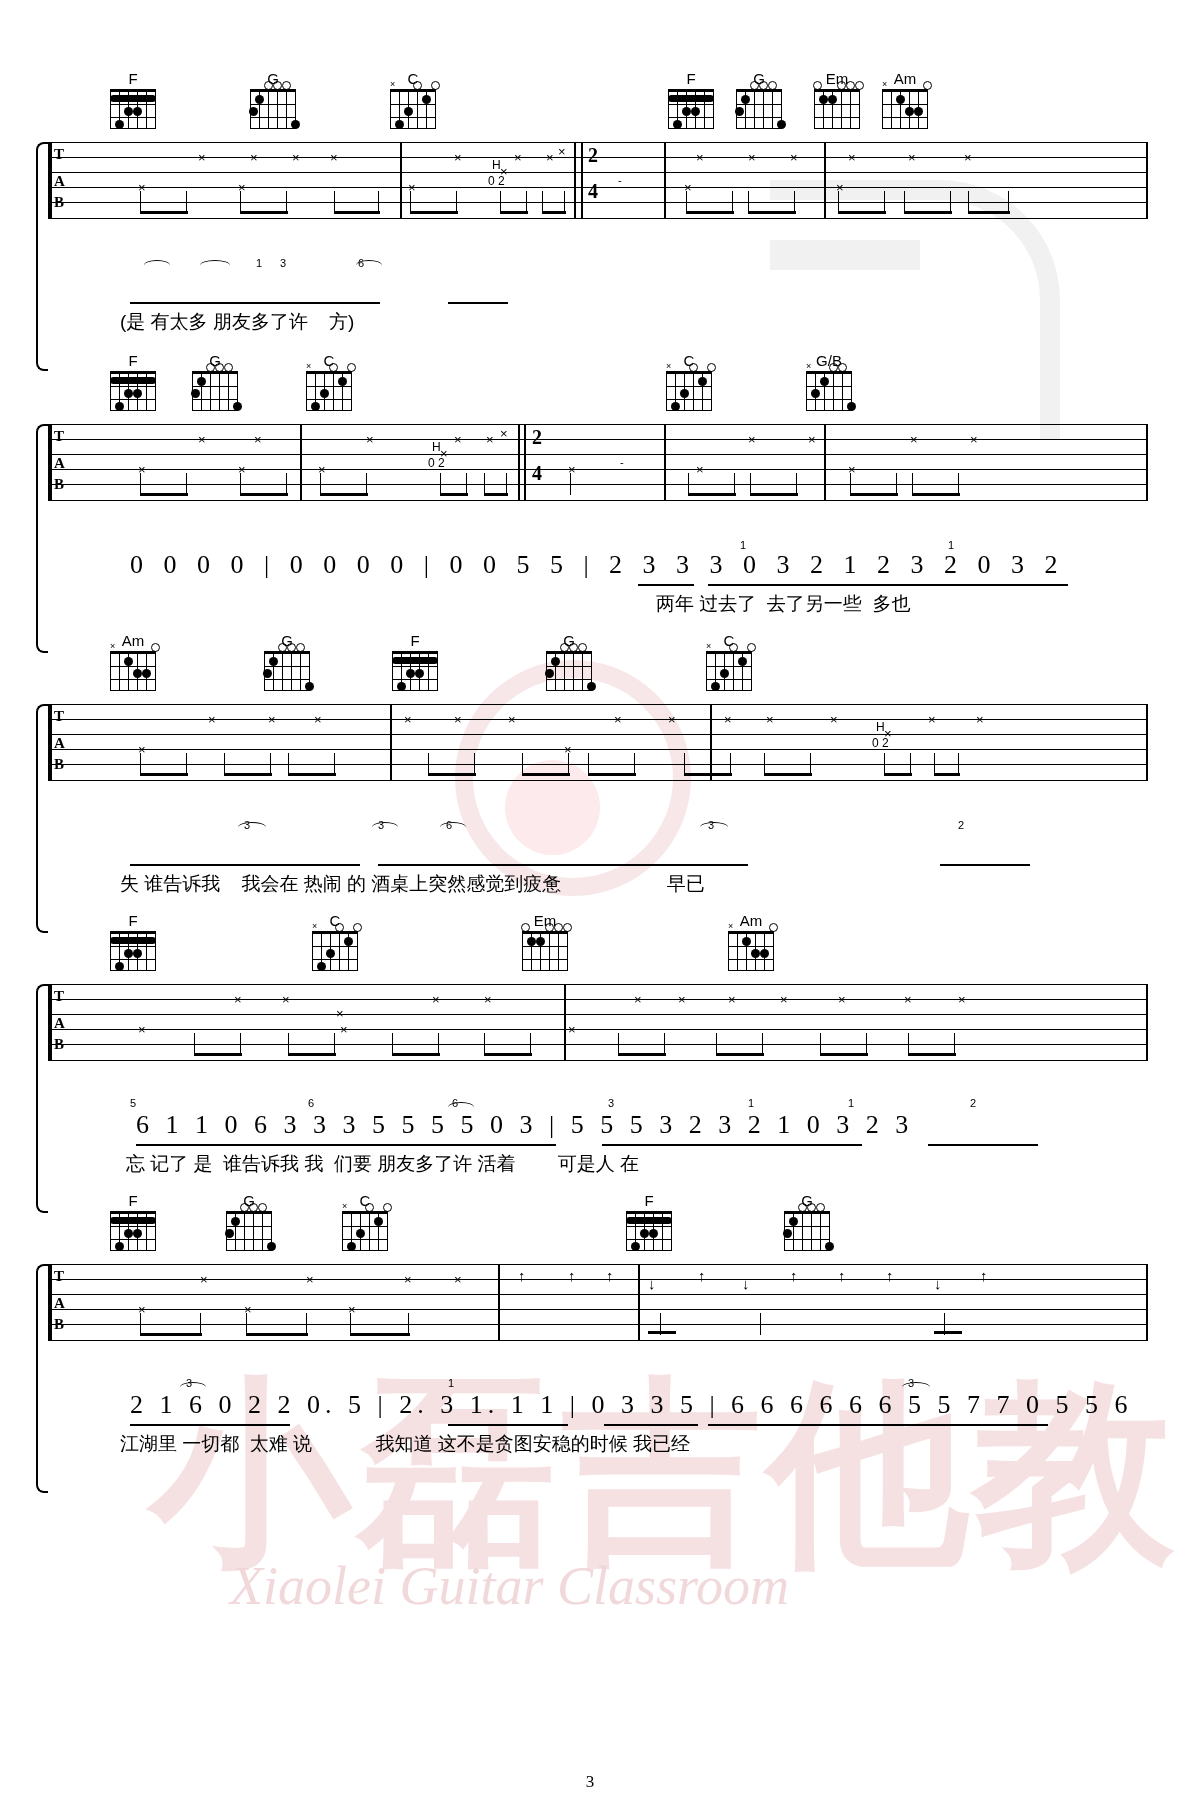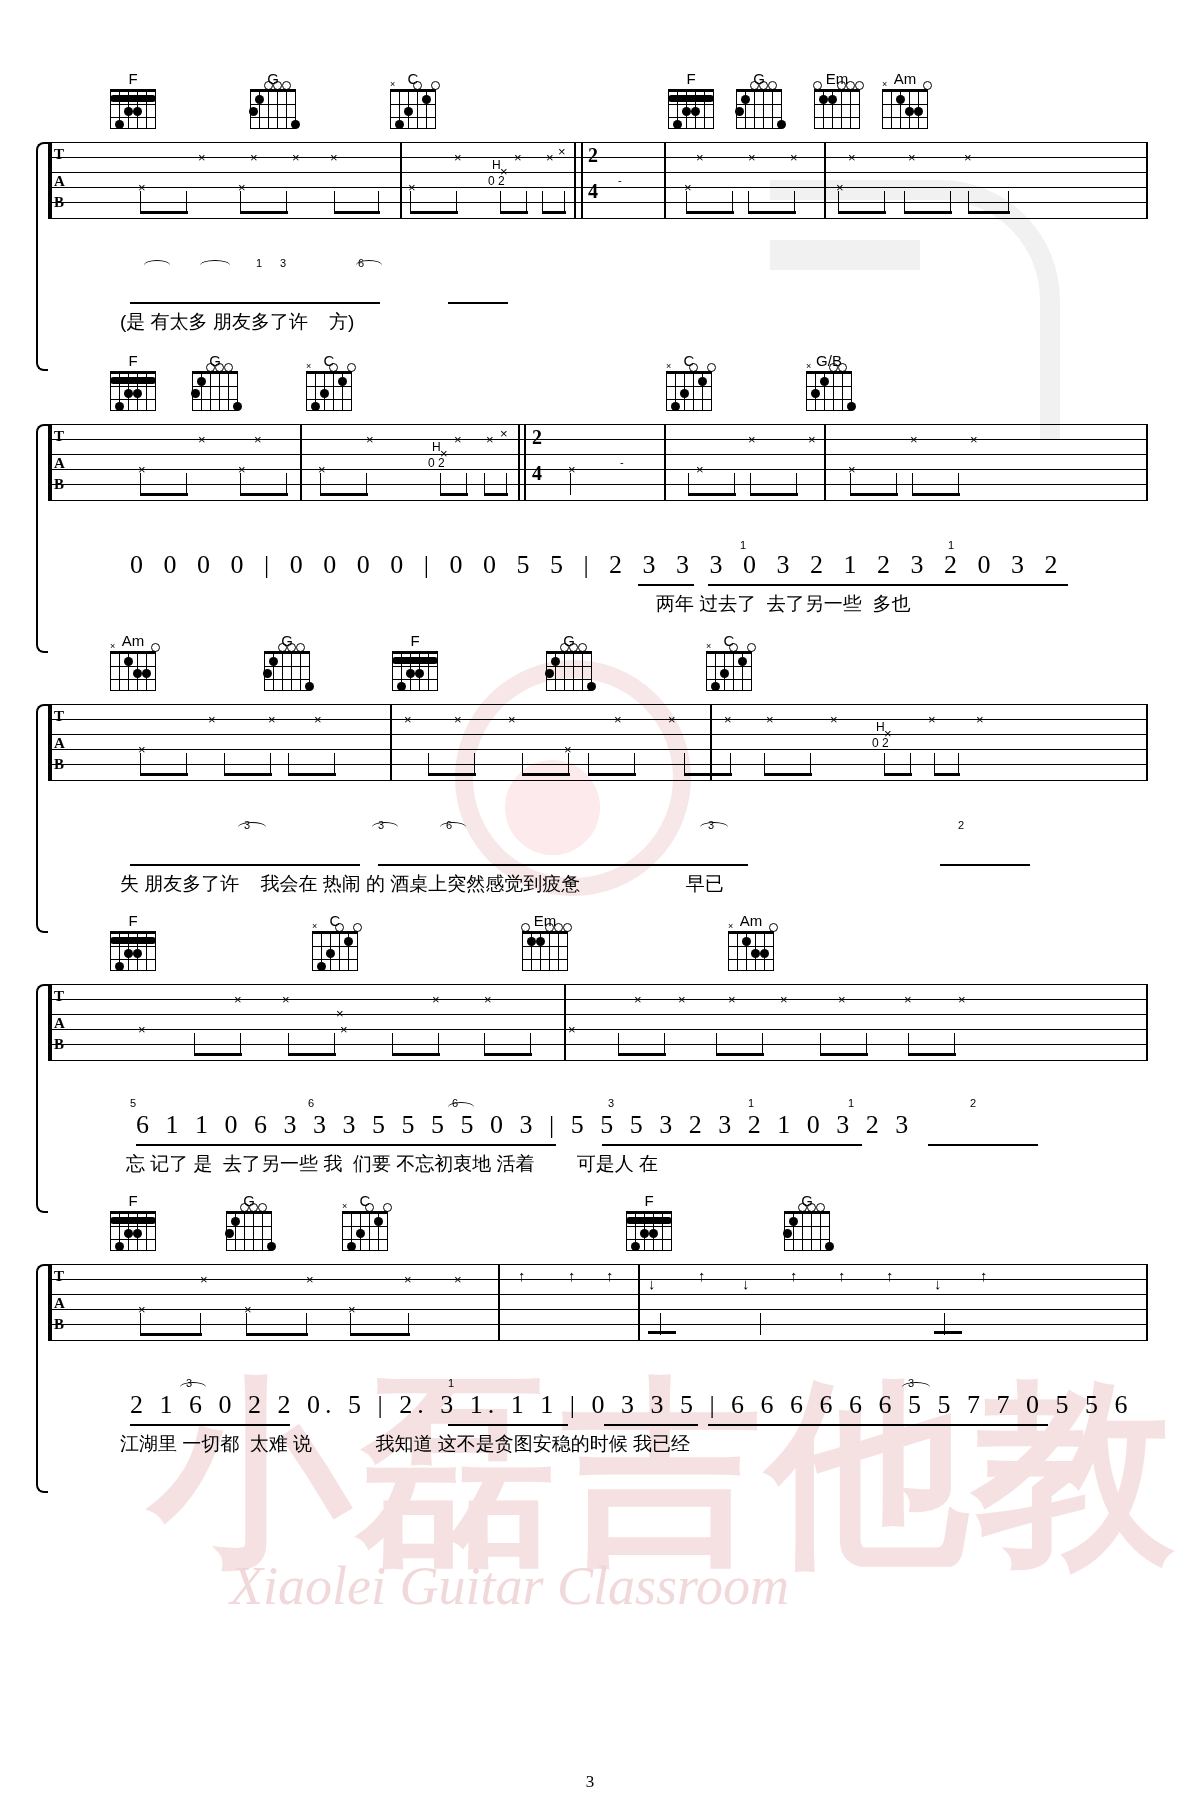--- a/index.html
+++ b/index.html
@@ -638,21 +638,21 @@
       <div class="finger" style="left:660px;top:-12px;">3</div>
       <div class="finger" style="left:910px;top:-12px;">2</div>
       <div class="tie" style="left:190px;top:-10px;width:28px"></div>
       <div class="tie" style="left:324px;top:-10px;width:26px"></div>
       <div class="tie" style="left:392px;top:-10px;width:26px"></div>
       <div class="tie" style="left:652px;top:-10px;width:28px"></div>
       <div class="ul1" style="left:82px;top:32px;width:230px"></div>
       <div class="ul1" style="left:330px;top:32px;width:100px"></div>
       <div class="ul1" style="left:400px;top:32px;width:300px"></div>
       <div class="ul1" style="left:892px;top:32px;width:90px"></div>
-      <div class="lyric" style="left:72px;top:42px;">失 朋友多了许    我会在 热闹 的 酒桌上突然感觉到疲惫                    早已</div>
+      <div class="lyric" style="left:72px;top:42px;">失 谁告诉我    我会在 热闹 的 酒桌上突然感觉到疲惫                    早已</div>
     </div>
   </div>
 
   <div class="system" style="top:912px;">
     <div class="chord" style="left:104px;top:0;">
       <div class="cname">F</div>
       <div class="grid">
         <div class="v" style="left:8px"></div>
           <div class="v" style="left:17px"></div>
           <div class="v" style="left:26px"></div>
@@ -779,21 +779,21 @@
       <div class="finger" style="left:260px;top:-14px;">6</div>
       <div class="finger" style="left:404px;top:-14px;">6</div>
       <div class="finger" style="left:560px;top:-14px;">3</div>
       <div class="finger" style="left:700px;top:-14px;">1</div>
       <div class="finger" style="left:800px;top:-14px;">1</div>
       <div class="finger" style="left:922px;top:-14px;">2</div>
       <div class="tie" style="left:400px;top:-10px;width:26px"></div>
       <div class="ul1" style="left:88px;top:32px;width:420px"></div>
       <div class="ul1" style="left:554px;top:32px;width:260px"></div>
       <div class="ul1" style="left:880px;top:32px;width:110px"></div>
-      <div class="lyric" style="left:78px;top:42px;">忘 记了 是  去了另一些 我  们要 不忘初衷地 活着        可是人 在</div>
+      <div class="lyric" style="left:78px;top:42px;">忘 记了 是  谁告诉我 我  们要 朋友多了许 活着        可是人 在</div>
     </div>
   </div>
 
   <div class="system" style="top:1192px;">
     <div class="chord" style="left:104px;top:0;">
       <div class="cname">F</div>
       <div class="grid">
         <div class="v" style="left:8px"></div>
           <div class="v" style="left:17px"></div>
           <div class="v" style="left:26px"></div>

